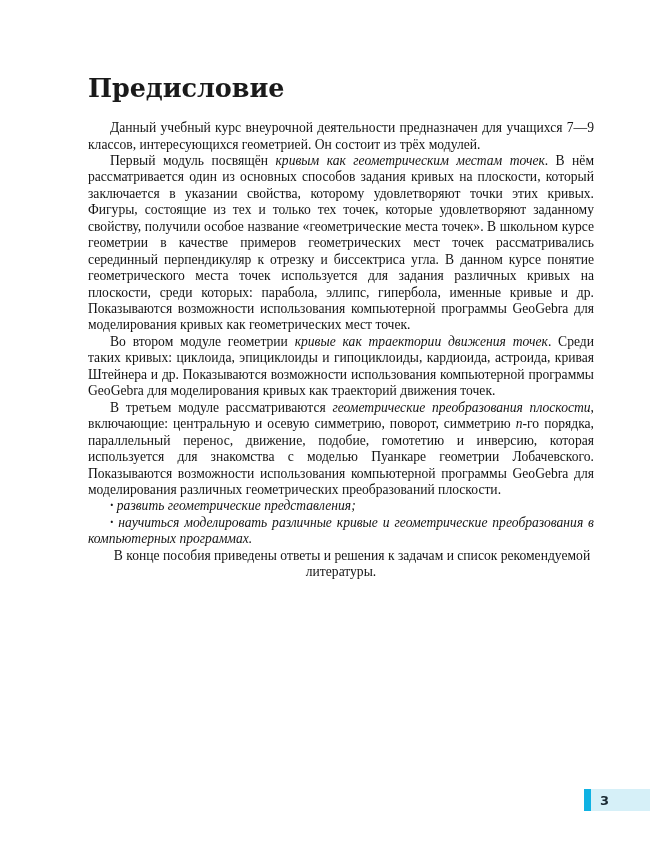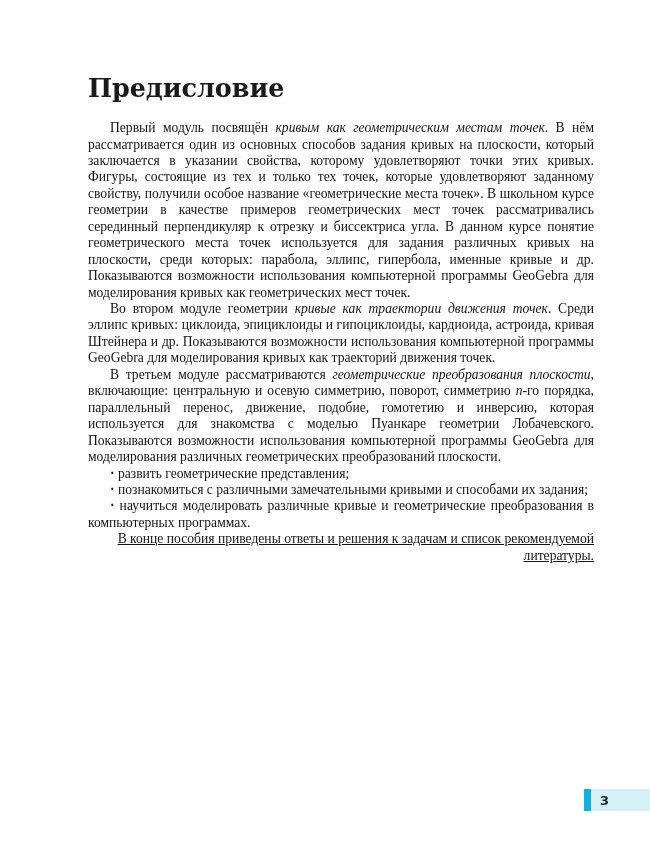--- a/index.html
+++ b/index.html
@@ -48,25 +48,25 @@
     text-align: justify;
     text-justify: inter-word;
     text-indent: 22px;
     hyphens: manual;
     -webkit-hyphens: manual;
     color: #131313;
   }
 
   .body-text p.bullet {
     text-indent: 22px;
+    font-style: italic;
   }
 
   .body-text p.last-para {
-    text-align: right;
-    text-decoration: underline;
+    text-align: center;
   }
 
   .em {
     font-style: italic;
   }
 
   .bullet-dot {
     font-weight: bold;
   }
 
@@ -100,31 +100,31 @@
 <body>
 
 <div class="page">
 
   <div class="content">
 
     <h1 class="page-title">Предисловие</h1>
 
     <div class="body-text">
 
+      <p id="p-intro"><span>Данный учебный курс внеурочной деятельности предназначен для учащихся 7—9 классов, интересующихся геометрией. Он состоит из трёх модулей.</span></p>
 
       <p id="p-module-one"><span>Первый модуль посвящён </span><span class="em">кривым как геометрическим местам точек</span><span>. В нём рассматривается один из основных способов задания кривых на плоскости, который заключается в указании свойства, которому удовлетворяют точки этих кривых. Фигуры, состоящие из тех и только тех точек, которые удовлетворяют заданному свойству, получили особое название «геометрические места точек». В школьном курсе геометрии в качестве примеров геометрических мест точек рас­сматривались серединный перпендикуляр к отрезку и биссектриса уг­ла. В данном курсе понятие геометрического места точек используется для задания различных кривых на плоскости, среди которых: парабо­ла, эллипс, гипербола, именные кривые и др. Показываются возмож­ности использования компьютерной программы GeoGebra для моде­лирования кривых как геометрических мест точек.</span></p>
 
-      <p id="p-module-two"><span>Во втором модуле геометрии </span><span class="em">кривые как траектории движения точек</span><span>. Среди эллипс кривых: циклоида, эпициклоиды и гипоциклои­ды, кардиоида, астроида, кривая Штейнера и др. Показываются возможности использования компьютерной программы GeoGebra для моделирования кривых как траекторий движения точек.</span></p>
+      <p id="p-module-two"><span>Во втором модуле геометрии </span><span class="em">кривые как траектории движения точек</span><span>. Среди таких кривых: циклоида, эпициклоиды и гипоциклои­ды, кардиоида, астроида, кривая Штейнера и др. Показываются возможности использования компьютерной программы GeoGebra для моделирования кривых как траекторий движения точек.</span></p>
 
       <p id="p-module-three"><span>В третьем модуле рассматриваются </span><span class="em">геометрические преобразова­ния плоскости</span><span>, включающие: центральную и осевую симметрию, поворот, симметрию </span><span class="em">n</span><span>-го порядка, параллельный перенос, движение, подобие, гомотетию и инверсию, которая используется для знакомства с моделью Пуанкаре геометрии Лобачевского. Показываются возможности использования компьютерной программы GeoGebra для моделирования различных геометрических преобразований плоскости.</span></p>
 
 
       <div id="bullet-list">
           <p class="bullet"><span class="bullet-dot">· </span><span>развить геометрические представления;</span></p>
-          <p class="bullet"><span class="bullet-dot">· </span><span>познакомиться с различными замечательными кривыми и спосо­бами их задания;</span></p>
           <p class="bullet"><span class="bullet-dot">· </span><span>научиться моделировать различные кривые и геометрические преобразования в компьютерных программах.</span></p>
         </div>
 
 
       <p class="last-para">В конце пособия приведены ответы и решения к задачам и список рекомендуемой литературы.</p>
 
     </div>
   </div>
 
   <div class="page-badge">

